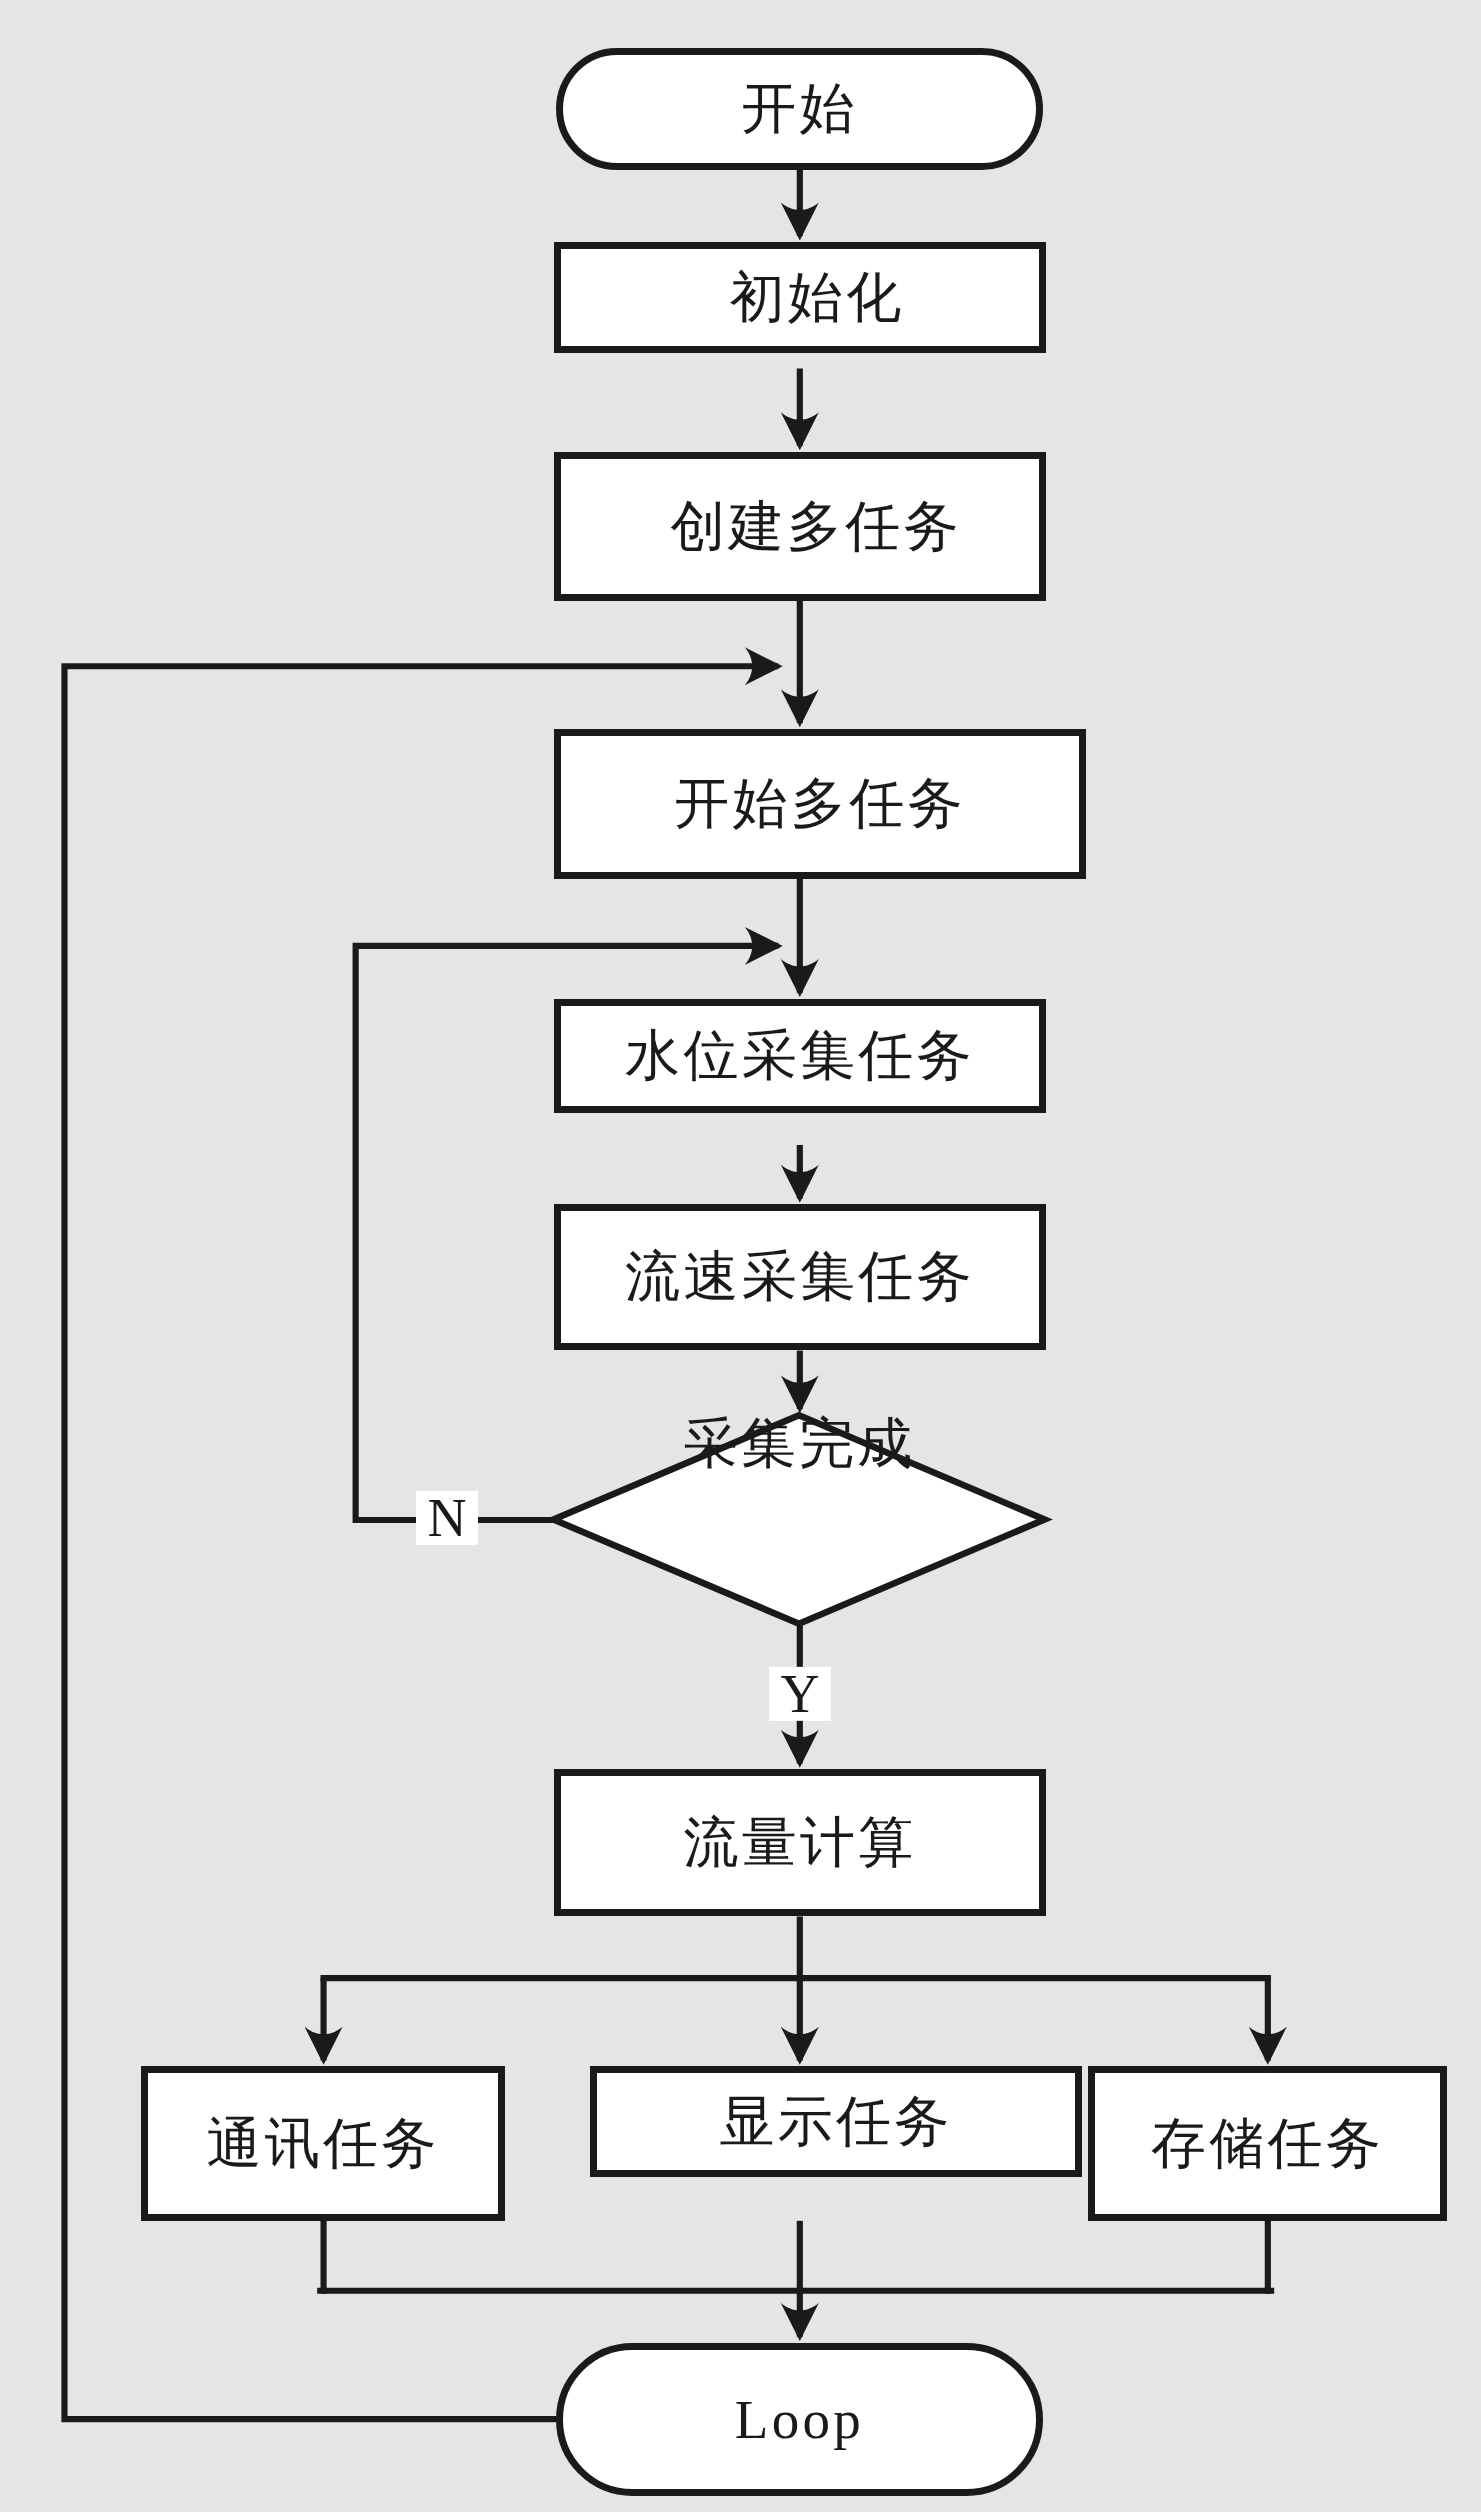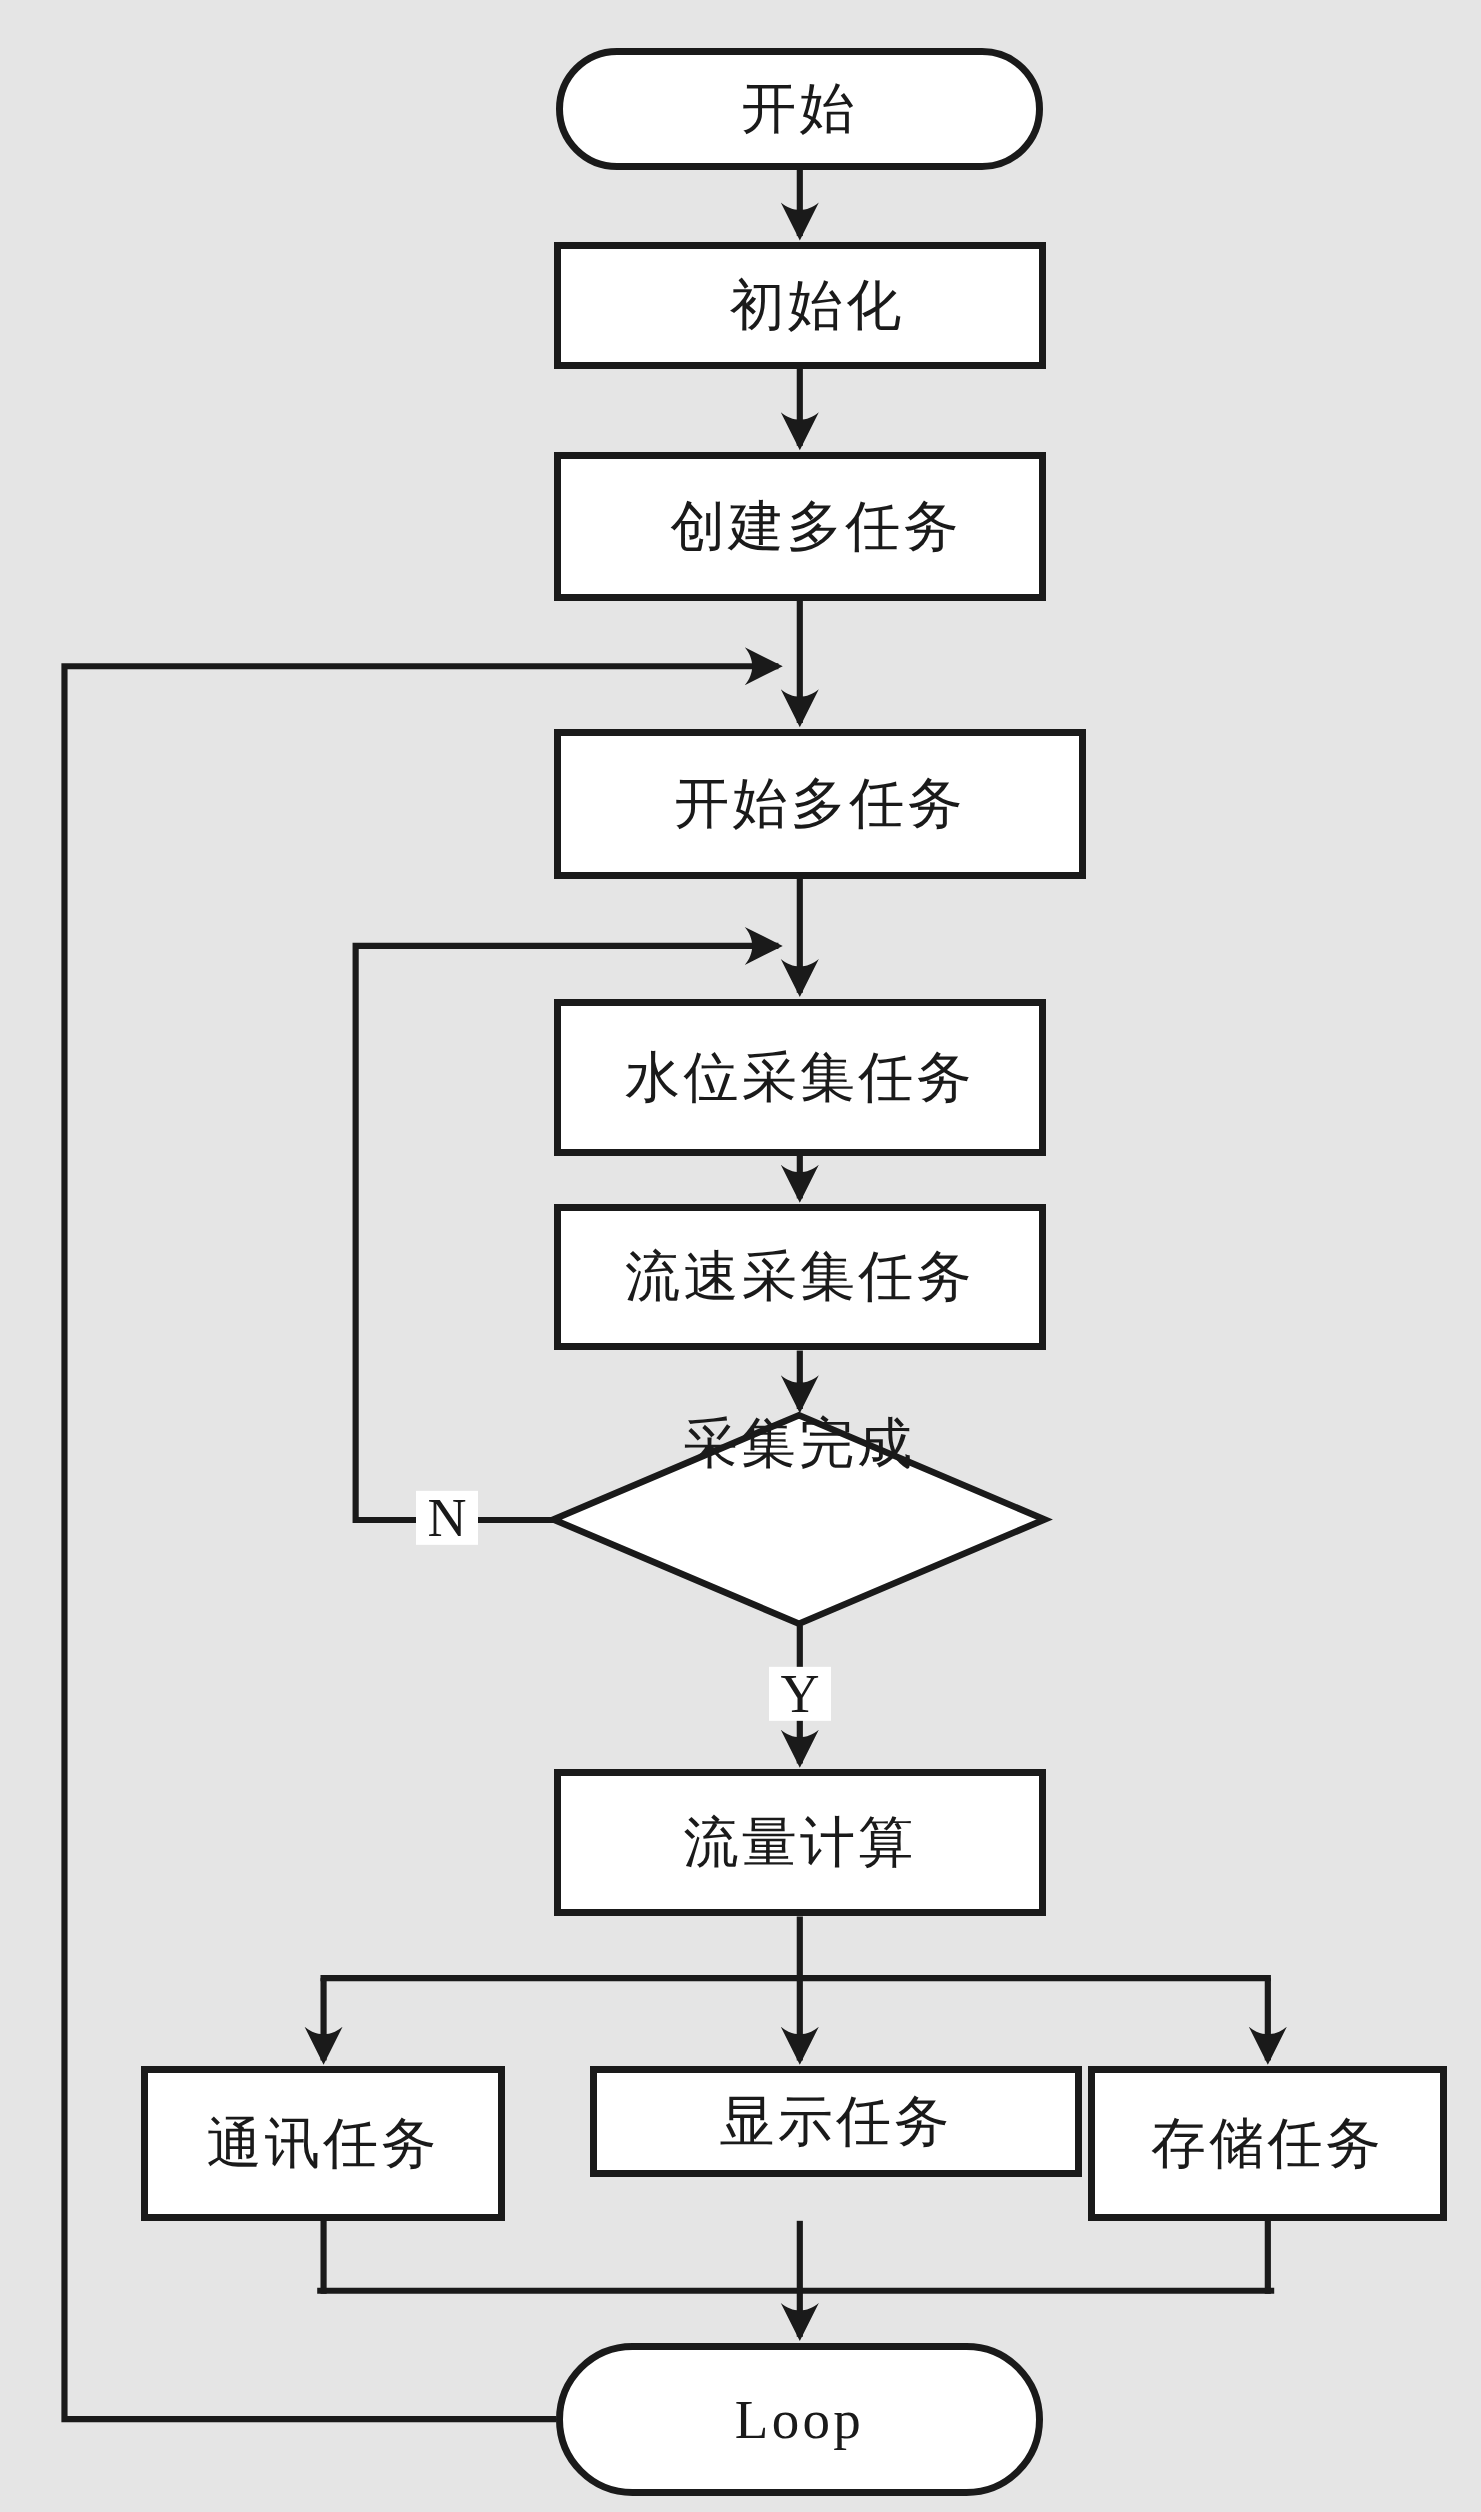--- a/index.html
+++ b/index.html
@@ -112,33 +112,33 @@
       <line x1="389" y1="2785" x2="1545" y2="2785" stroke-linecap="square"></line>
 
       <line x1="972" y1="2700" x2="972" y2="2841" marker-end="url(#arrowhead)"></line>
     </g>
   </svg>
 
   <div class="node terminator" style="left:556px; top:48px; width:487px; height:122px;">
     <span>开始</span>
   </div>
 
-  <div class="node" style="left:554px; top:242px; width:492px; height:127px;padding-left:34px;">
+  <div class="node" style="left:554px; top:242px; width:492px; height:111px;padding-left:34px;">
     <span>初始化</span>
   </div>
 
   <div class="node" style="left:554px; top:452px; width:492px; height:149px;padding-left:32px;">
     <span>创建多任务</span>
   </div>
 
   <div class="node" style="left:554px; top:729px; width:532px; height:150px;">
     <span>开始多任务</span>
   </div>
 
-  <div class="node" style="left:554px; top:999px; width:492px; height:157px;">
+  <div class="node" style="left:554px; top:999px; width:492px; height:114px;">
     <span>水位采集任务</span>
   </div>
 
   <div class="node" style="left:554px; top:1204px; width:492px; height:146px;">
     <span>流速采集任务</span>
   </div>
 
   <div class="decision-wrap" style="left:545px; top:1407px; width:508px; height:225px;">
     <svg width="508" height="225" viewBox="0 0 618 274" xmlns="http://www.w3.org/2000/svg">
       <polygon points="309,10 608,137 309,264 10,137" fill="#ffffff" stroke="#1a1a1a" stroke-width="8"></polygon>

